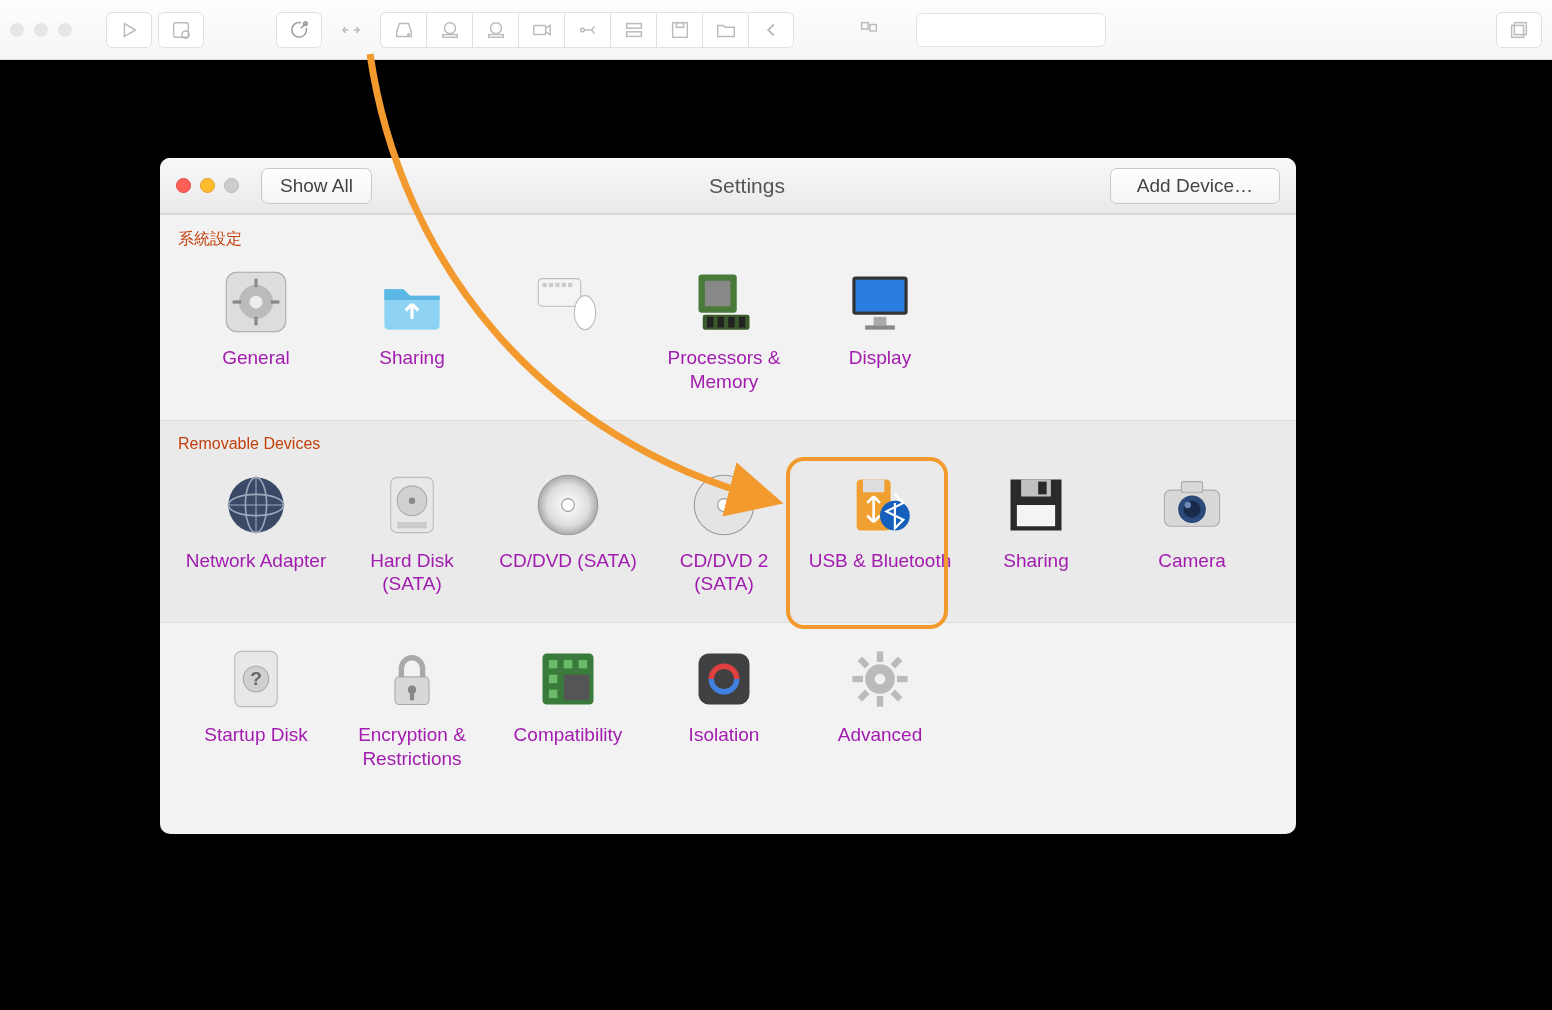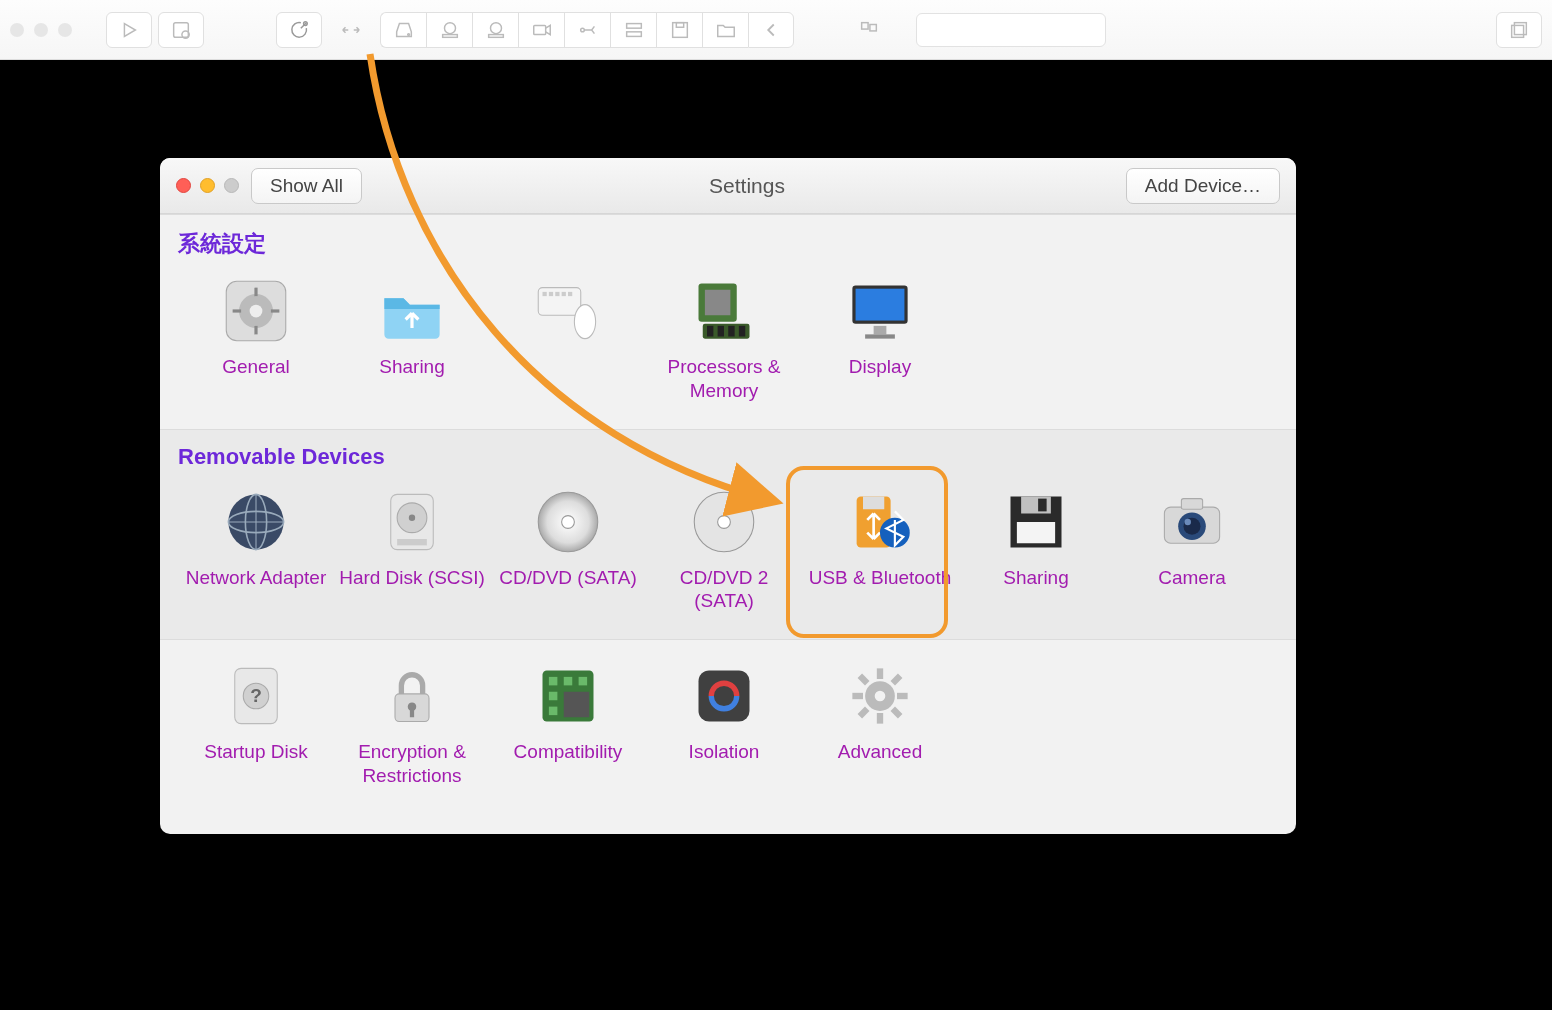--- a/index.html
+++ b/index.html
@@ -41,44 +41,44 @@
     width: 1136px; height: 676px;
     background: #f2f2f2;
     border-radius: 10px;
     box-shadow: 0 24px 60px rgba(0,0,0,0.5);
     overflow: hidden;
     display: flex; flex-direction: column;
   }
   .titlebar {
     height: 56px; background: linear-gradient(#f8f8f8, #e9e9e9);
     border-bottom: 1px solid #d6d6d6;
-    display: flex; align-items: center; padding: 0 16px; 
+    display: flex; align-items: center; padding: 0 16px; gap: 10px;
     position: relative;
   }
   .traffic { display: flex; gap: 9px; }
   .traffic span { width: 15px; height: 15px; border-radius: 50%; display: inline-block; }
   .traffic .red { background: #ff5f57; border: 1px solid #e24640; }
   .traffic .yellow { background: #ffbd2e; border: 1px solid #e1a126; }
   .traffic .green { background: #ccc; border: 1px solid #b8b8b8; }
   .show-all {
     margin-left: 12px; padding: 6px 18px; font-size: 19px;
     background: linear-gradient(#ffffff, #f4f4f4);
     border: 1px solid #c9c9c9; border-radius: 7px; color: #444;
   }
   .title-center { position: absolute; left: 6px; right: 0; text-align: center; font-size: 21px; color: #555; pointer-events: none; margin-left: 32px; }
   .add-device {
-    margin-left: auto; padding: 6px 18px; font-size: 19px;
+    margin-left: auto; padding: 6px 26px; font-size: 19px;
     background: linear-gradient(#ffffff, #f4f4f4);
     border: 1px solid #c9c9c9; border-radius: 7px; color: #444;
   }
 
   .section { border-top: 1px solid #dcdcdc; padding: 14px 18px 18px; }
   .section:first-of-type { border-top: none; }
   .section.alt { background: #eaeaea; }
-  .section-title { font-size: 22px; font-weight: 700; color: #6d28d9; margin-bottom: 10px; }
+  .section-title { font-size: 16px; font-weight: 400; color: #c2410c; margin-bottom: 10px; }
 
   .grid { display: flex; flex-wrap: wrap; gap: 0; }
   .item {
     width: 156px; text-align: center;
     padding: 6px 4px 8px;
     cursor: pointer;
   }
   .item .iconbox {
     width: 72px; height: 72px; margin: 0 auto 8px;
     display: flex; align-items: center; justify-content: center;
@@ -317,21 +317,21 @@
         </div>
         <div class="item">
           <div class="iconbox">
               <svg viewBox="0 0 64 64">
                 <rect x="12" y="6" width="40" height="52" rx="6" fill="#e8e8e8" stroke="#bbb"></rect>
                 <circle cx="32" cy="28" r="14" fill="#d0d0d0" stroke="#aaa"></circle>
                 <circle cx="32" cy="28" r="3" fill="#888"></circle>
                 <rect x="18" y="48" width="28" height="6" fill="#ccc"></rect>
               </svg>
             </div>
-          <div class="label">Hard Disk (SCSI)</div>
+          <div class="label">Hard Disk (SATA)</div>
         </div>
         <div class="item">
           <div class="iconbox">
               <svg viewBox="0 0 64 64">
                 <defs>
                   <radialGradient id="dg1">
                     <stop offset="0%" stop-color="#fff"></stop>
                     <stop offset="70%" stop-color="#ddd"></stop>
                     <stop offset="100%" stop-color="#aaa"></stop>
                   </radialGradient>

